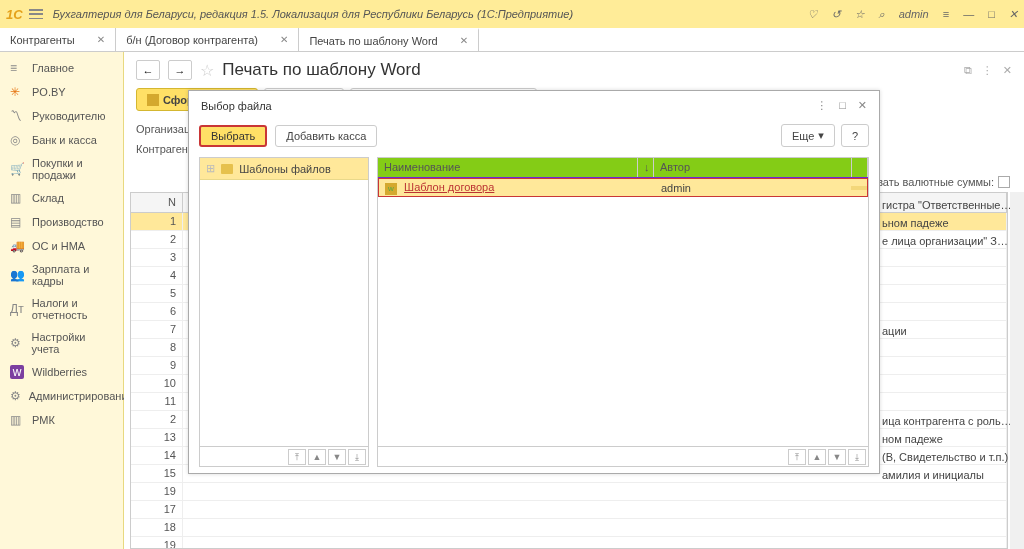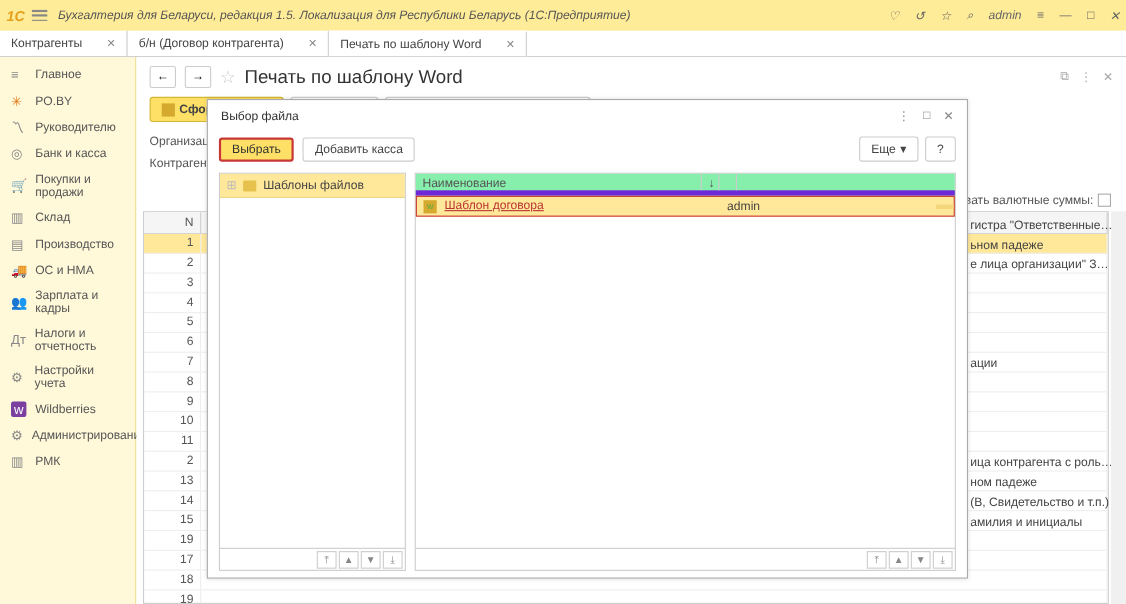--- a/index.html
+++ b/index.html
@@ -49,32 +49,32 @@
 
 .right-panel { position: absolute; top: 140px; right: 6px; width: 140px; bottom: 0; color: #444; padding: 4px; font-size: 11px; line-height: 18px; overflow: hidden; }
 .right-panel div { white-space: nowrap; text-overflow: ellipsis; overflow: hidden; }
 
 .checkbox-label { position: absolute; top: 124px; right: 14px; display: flex; gap: 4px; color: #555; align-items: center; }
 .checkbox { width: 12px; height: 12px; border: 1px solid #aaa; }
 
 .scrollbar-v { position: absolute; right: 0; top: 140px; bottom: 0; width: 14px; background: #f0f0f0; }
 
 
-.modal { position: absolute; left: 188px; top: 90px; width: 692px; height: 436px; background: #fff; border: 1px solid #aaa; box-shadow: 0 0 4px rgba(0,0,0,.15); z-index: 10; display: flex; flex-direction: column; }
+.modal { position: absolute; left: 188px; top: 90px; width: 692px; height: 384px; background: #fff; border: 1px solid #aaa; box-shadow: 0 0 4px rgba(0,0,0,.15); z-index: 10; display: flex; flex-direction: column; }
 .modal-title { padding: 8px 12px; font-size: 16px; color: #333; display: flex; align-items: center; }
 .modal-title .mt-right { margin-left: auto; display: flex; gap: 12px; color: #888; }
 .modal-toolbar { padding: 4px 10px; display: flex; gap: 8px; align-items: center; }
 .modal-toolbar .mt-right { margin-left: auto; display: flex; gap: 6px; }
 .btn.select { background: #ffe066; border: 2px solid #c93636; color: #333; font-weight: normal; padding: 3px 10px; }
 .modal-body { flex: 1; display: flex; padding: 6px 10px; gap: 8px; }
 .tree-panel { width: 170px; border: 1px solid #ccc; position: relative; }
 .tree-row { padding: 4px 6px; background: #ffe89a; display: flex; align-items: center; gap: 6px; color: #444; border-bottom: 1px solid #e9d88a; }
 .folder-icon { width: 12px; height: 10px; background: #e6c14d; border-radius: 1px; display: inline-block; }
 .list-panel { flex: 1; border: 1px solid #ccc; position: relative; display: flex; flex-direction: column; }
-.list-header { height: 20px; background: #86efac; border-bottom: 5px solid #6d28d9; display: flex; }
+.list-header { height: 20px; background: #84cc16; border-bottom: 1px solid #6d28d9; display: flex; }
 .list-header .lcell { padding: 3px 6px; border-right: 1px solid #ccc; color: #555; }
 .list-row { height: 19px; display: flex; align-items: center; background: #ffe89a; border: 1px solid #c93636; }
 .list-row .lcell { padding: 2px 6px; color: #444; }
 .word-icon { width: 12px; height: 12px; background: #d4a92e; display: inline-block; margin-right: 4px; font-size: 8px; text-align: center; line-height: 12px; color: #5a4; }
 .panel-footer { height: 20px; border-top: 1px solid #ccc; display: flex; justify-content: flex-end; gap: 2px; padding: 2px; }
 .pf-btn { width: 18px; height: 16px; border: 1px solid #ccc; background: #fff; display: flex; align-items: center; justify-content: center; color: #888; font-size: 9px; }
 
 
 </style>
 </head>
@@ -348,20 +348,21 @@
         <span class="pf-btn">⤒</span>
         <span class="pf-btn">▲</span>
         <span class="pf-btn">▼</span>
         <span class="pf-btn">⤓</span>
       </div>
     </div>
     <div class="list-panel">
       <div class="list-header">
         <div class="lcell" style="width:260px">Наименование</div>
         <div class="lcell" style="width:16px;text-align:center">↓</div>
+        <div class="lcell" style="flex:1">Автор</div>
         <div class="lcell" style="width:16px"></div>
       </div>
       <div class="list-row">
         <div class="lcell" style="width:276px">
           <span class="word-icon">w</span>
           <span style="color:#b33;text-decoration:underline">Шаблон договора</span>
         </div>
         <div class="lcell" style="flex:1">admin</div>
         <div class="lcell" style="width:16px;background:#f3d77a"></div>
       </div>

